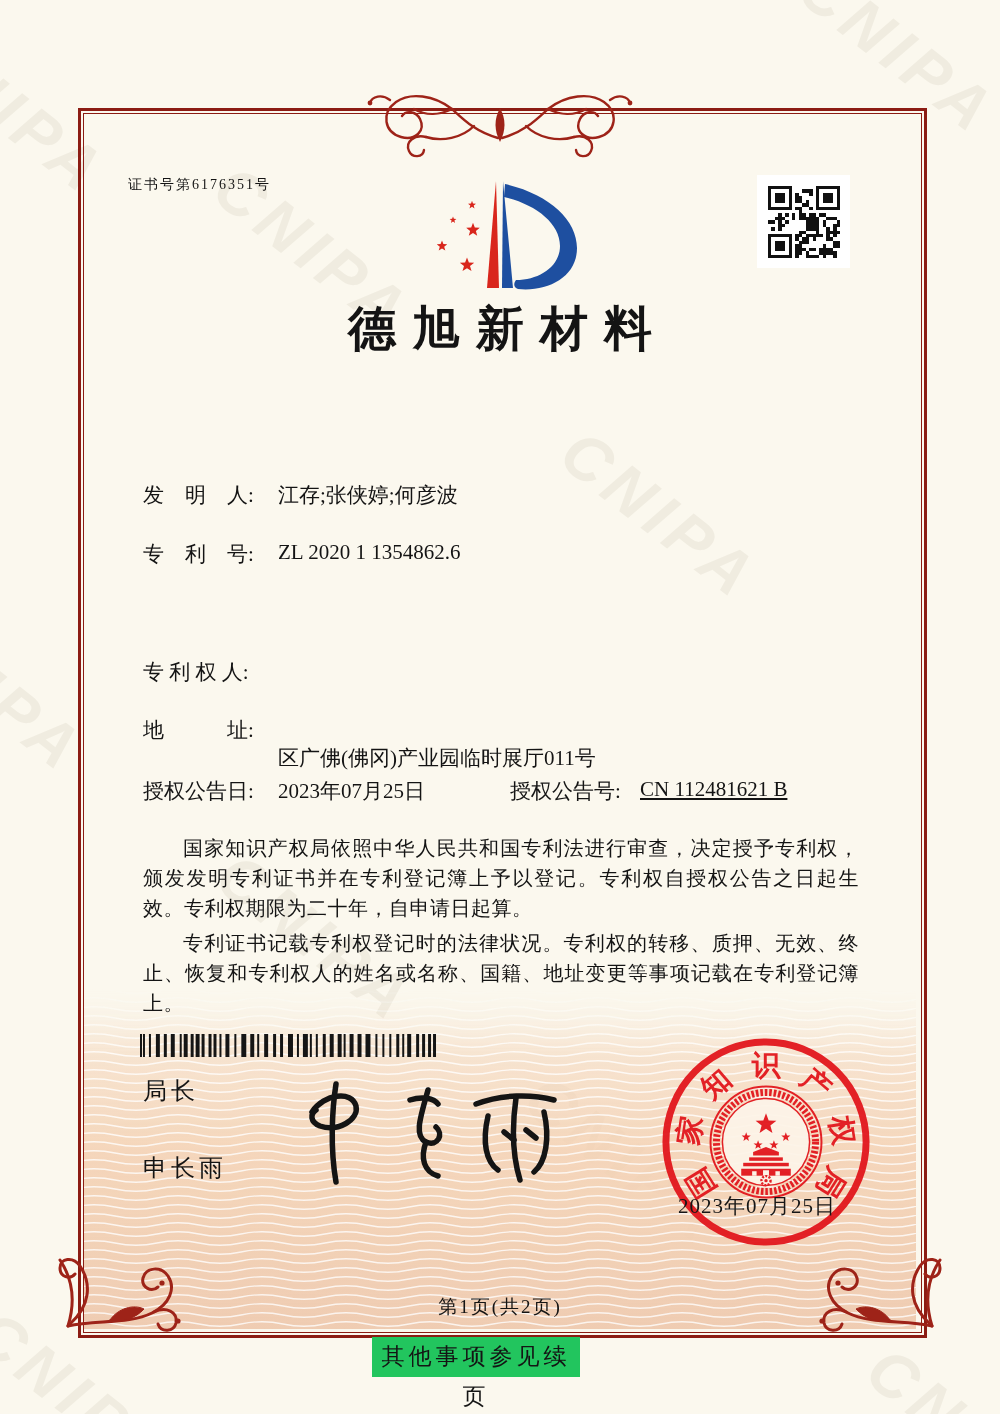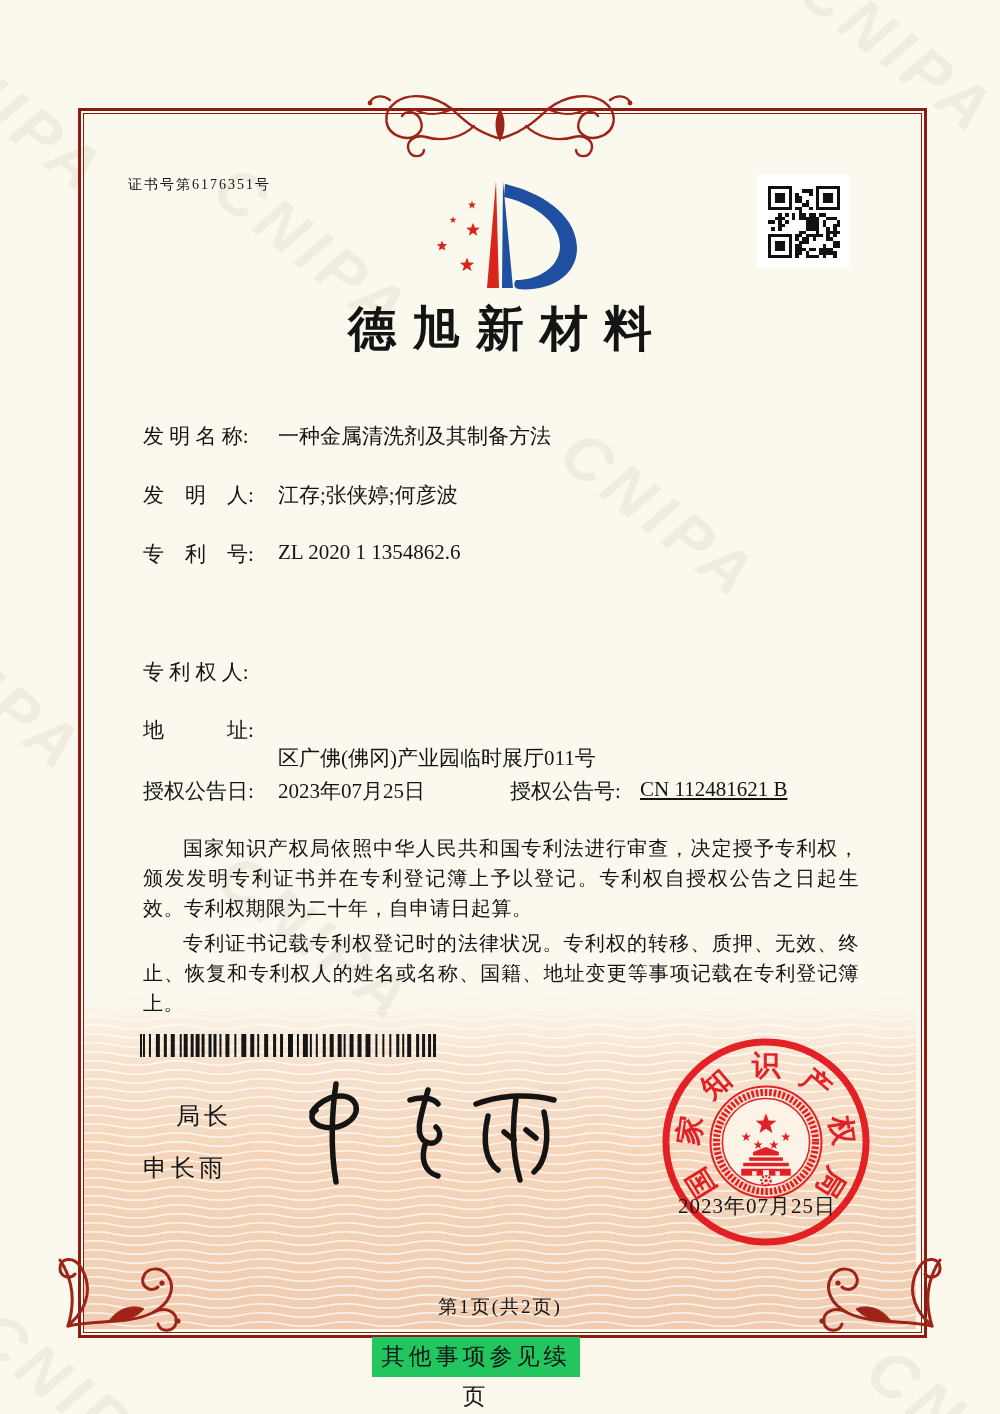--- a/index.html
+++ b/index.html
@@ -39,21 +39,21 @@
   #row-grant .val2{position:absolute;left:497px;top:0;text-decoration:underline;}
   
   #body-text{position:absolute;left:143px;top:833px;width:716px;font-size:20px;
       line-height:30px;letter-spacing:.5px;text-align:justify;z-index:5;}
   #body-text p{margin:0;text-indent:2em;}
   #body-text p + p{margin-top:5px;}
   
   #barcode{position:absolute;left:140px;top:1034px;width:298px;height:23px;z-index:5;}
   .dir{position:absolute;left:143px;font-size:24px;letter-spacing:4px;z-index:5;
       font-family:"Liberation Sans","DejaVu Sans",sans-serif;font-weight:500;}
-  #dir-label{top:1100px;margin-left:33px;} #dir-name{top:1152px;}
+  #dir-label{top:1075px;} #dir-name{top:1152px;}
   #signature{position:absolute;left:290px;top:1070px;width:285px;height:125px;z-index:5;}
   #seal{position:absolute;left:657px;top:1033px;width:218px;height:218px;z-index:6;opacity:.95;}
   #seal-chars text{font-size:29px;font-weight:bold;text-anchor:middle;
       font-family:"Liberation Serif","DejaVu Serif",serif;}
   #seal-date{position:absolute;left:678px;top:1192px;width:185px;font-size:21px;
       letter-spacing:1px;color:#161616;z-index:7;white-space:nowrap;}
   #page-no{position:absolute;left:0;right:0;top:1294px;text-align:center;font-size:19px;
       letter-spacing:2px;z-index:5;}
   #cont-strip{position:absolute;left:372px;top:1337px;width:208px;height:40px;background:#22c55e;
       z-index:5;text-align:center;line-height:40px;font-size:23px;letter-spacing:4px;}
@@ -296,24 +296,20 @@
         <rect x="15" y="1" width="5" height="5" fill="#fff"></rect>
         <rect x="16" y="2" width="3" height="3" fill="#111"></rect>
         <rect x="0" y="14" width="7" height="7" fill="#111"></rect>
         <rect x="1" y="15" width="5" height="5" fill="#fff"></rect>
         <rect x="2" y="16" width="3" height="3" fill="#111"></rect>
       </svg>
   </div>
 
   <div id="title">德旭新材料</div>
 
-  <div class="row" style="top:422px">
-    <span class="lab">发 明 名 称:</span>
-    <span class="val">一种金属清洗剂及其制备方法</span>
-  </div>
   <div class="row" style="top:481px">
     <span class="lab">发　明　人:</span>
     <span class="val">江存;张侠婷;何彦波</span>
   </div>
   <div class="row" style="top:540px">
     <span class="lab">专　利　号:</span>
     <span class="val">ZL 2020 1 1354862.6</span>
   </div>
   <div class="row" style="top:658px">
     <span class="lab">专 利 权 人:</span>

